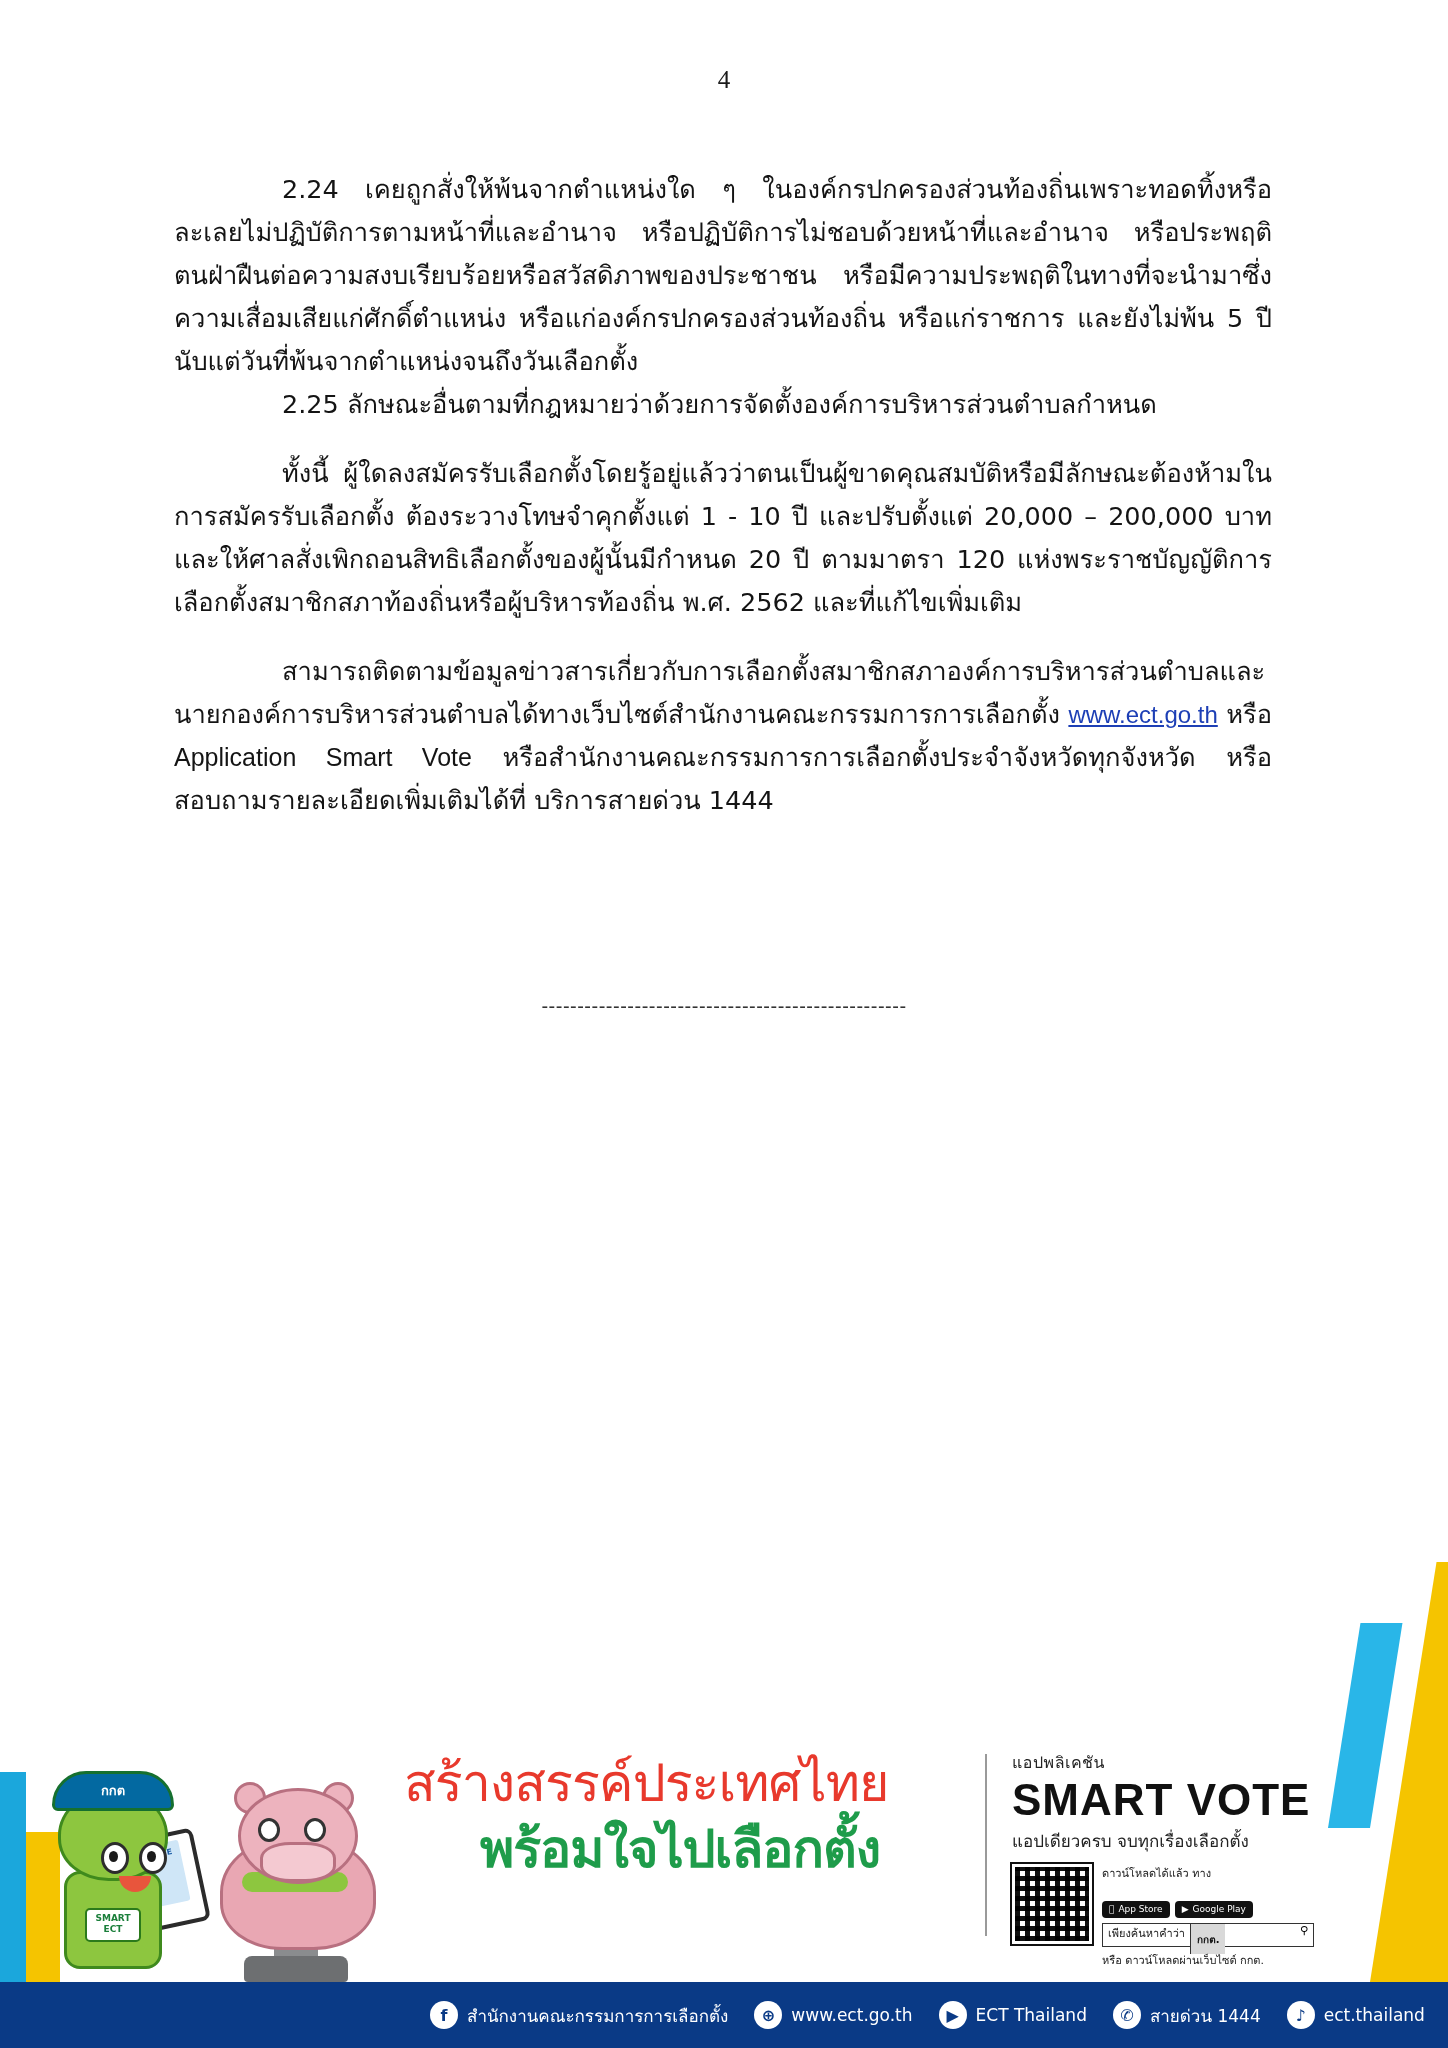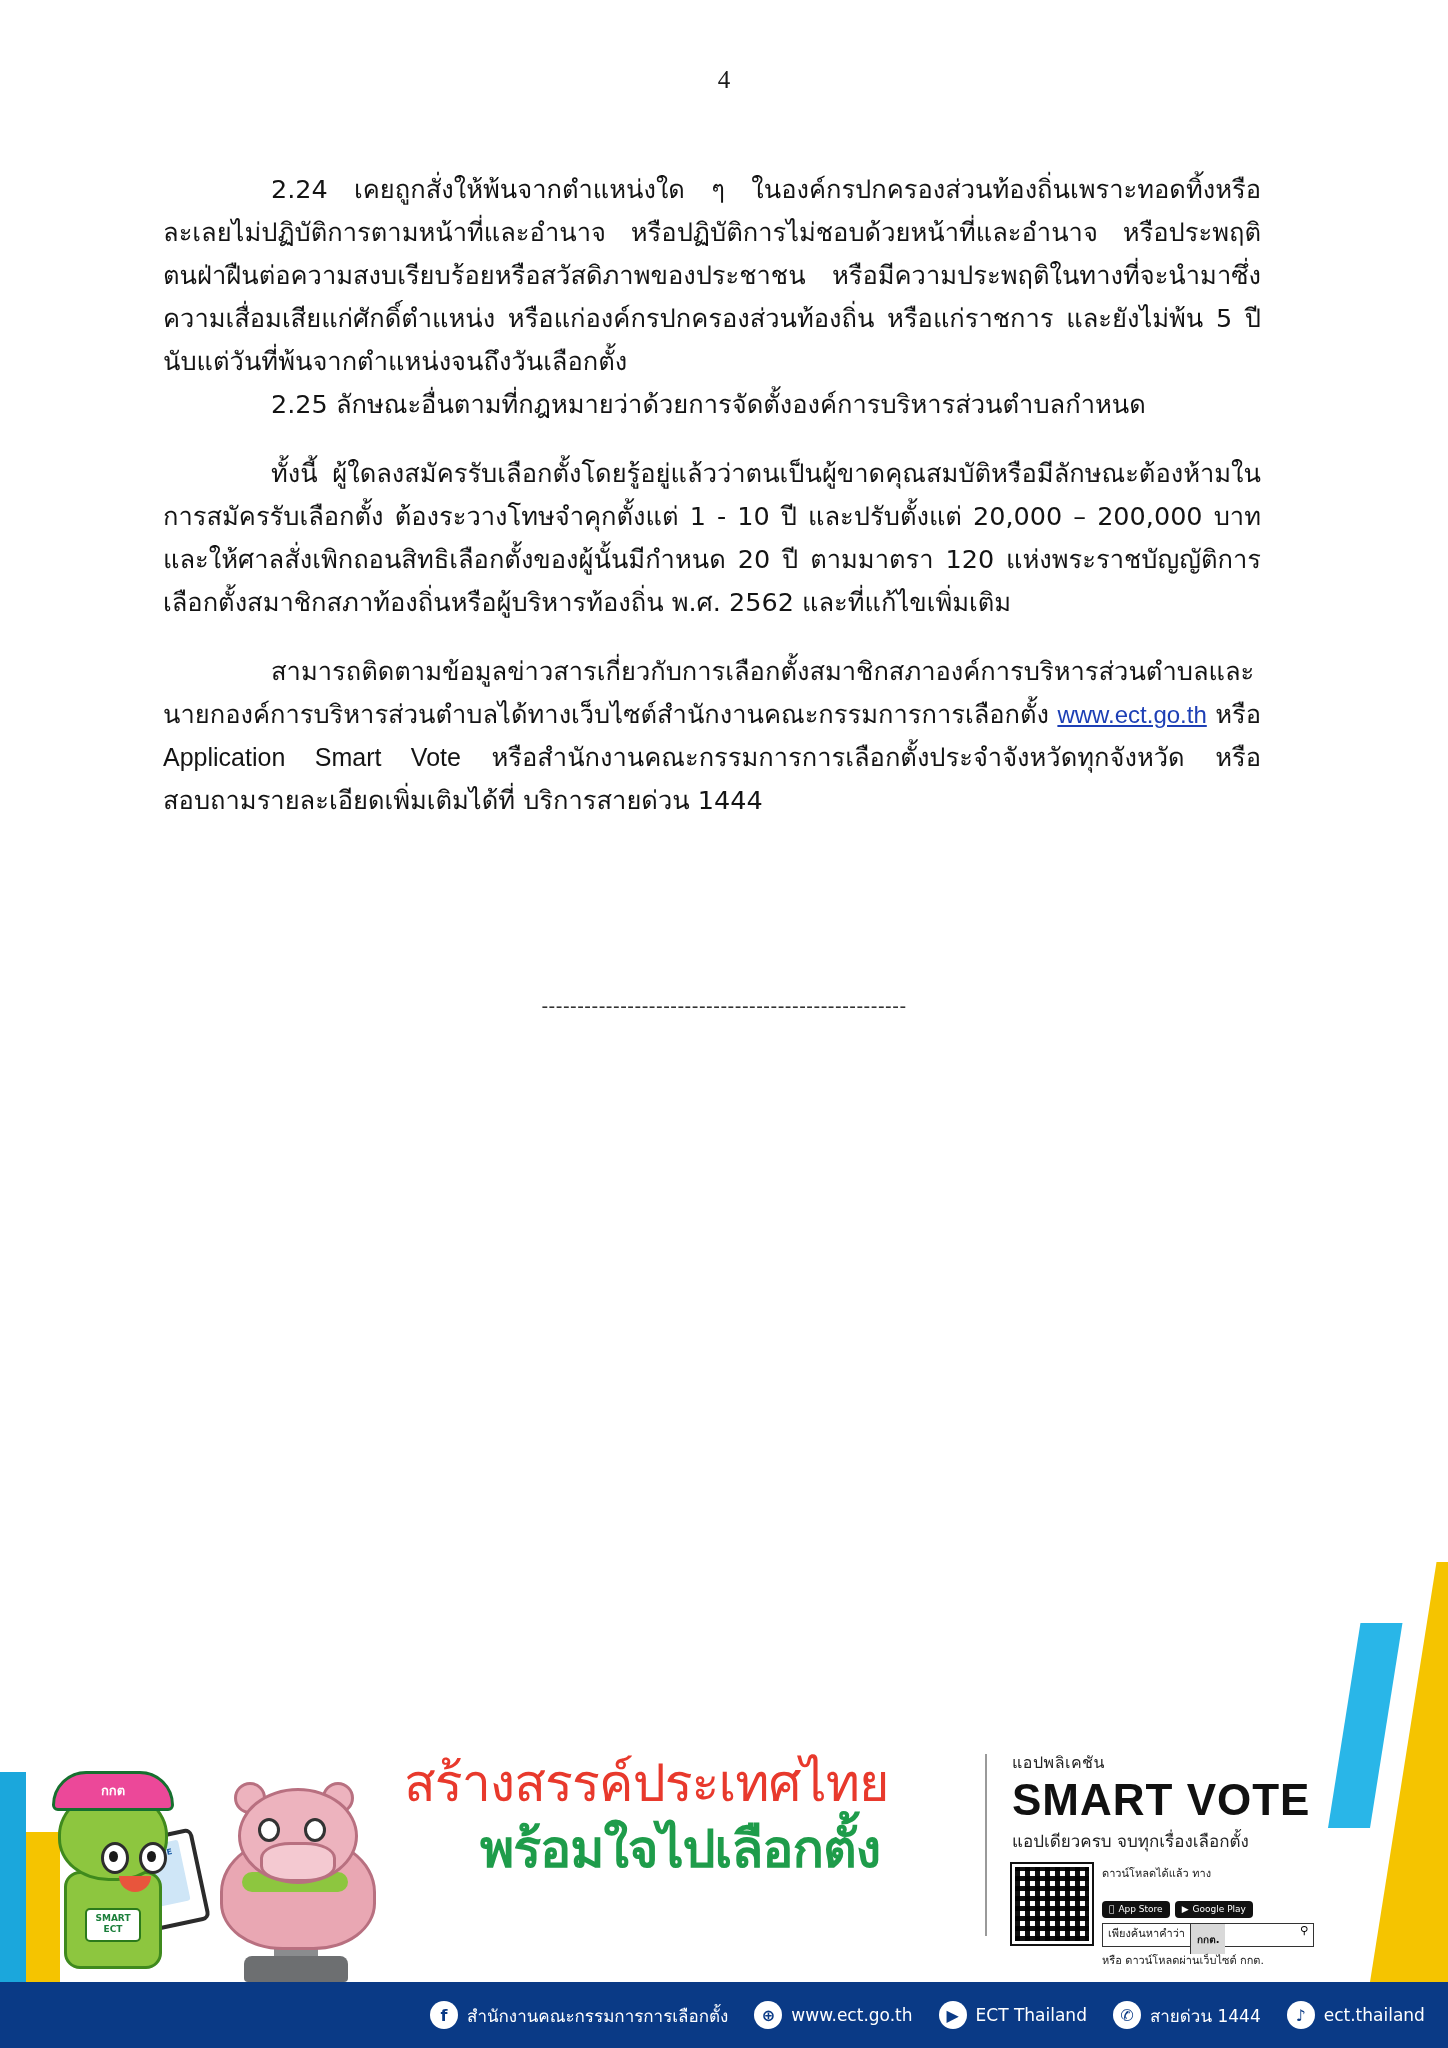--- a/index.html
+++ b/index.html
@@ -21,21 +21,21 @@
     left: 0;
     width: 1448px;
     text-align: center;
     font-size: 25px;
     color: #1a1a1a;
     font-family: "Liberation Serif", serif;
   }
   .body-text {
     position: absolute;
     top: 168px;
-    left: 163px;
+    left: 174px;
     width: 1098px;
     font-size: 25.5px;
     line-height: 43px;
     color: #141414;
     text-align: justify;
     text-justify: inter-word;
   }
   .para {
     margin: 0 0 0 0;
   }
@@ -146,21 +146,21 @@
     background: #8dc63f;
     border-radius: 50% 50% 46% 46%;
     border: 3px solid #3f8a1d;
   }
   .m-cap {
     position: absolute;
     left: 18px;
     top: 4px;
     width: 116px;
     height: 34px;
-    background: #ec4899;
+    background: #0369a1;
     border-radius: 58px 58px 10px 10px;
     border: 3px solid #16702f;
   }
   .m-cap-label {
     position: absolute;
     left: 0;
     top: 6px;
     width: 116px;
     text-align: center;
     color: #ffffff;

